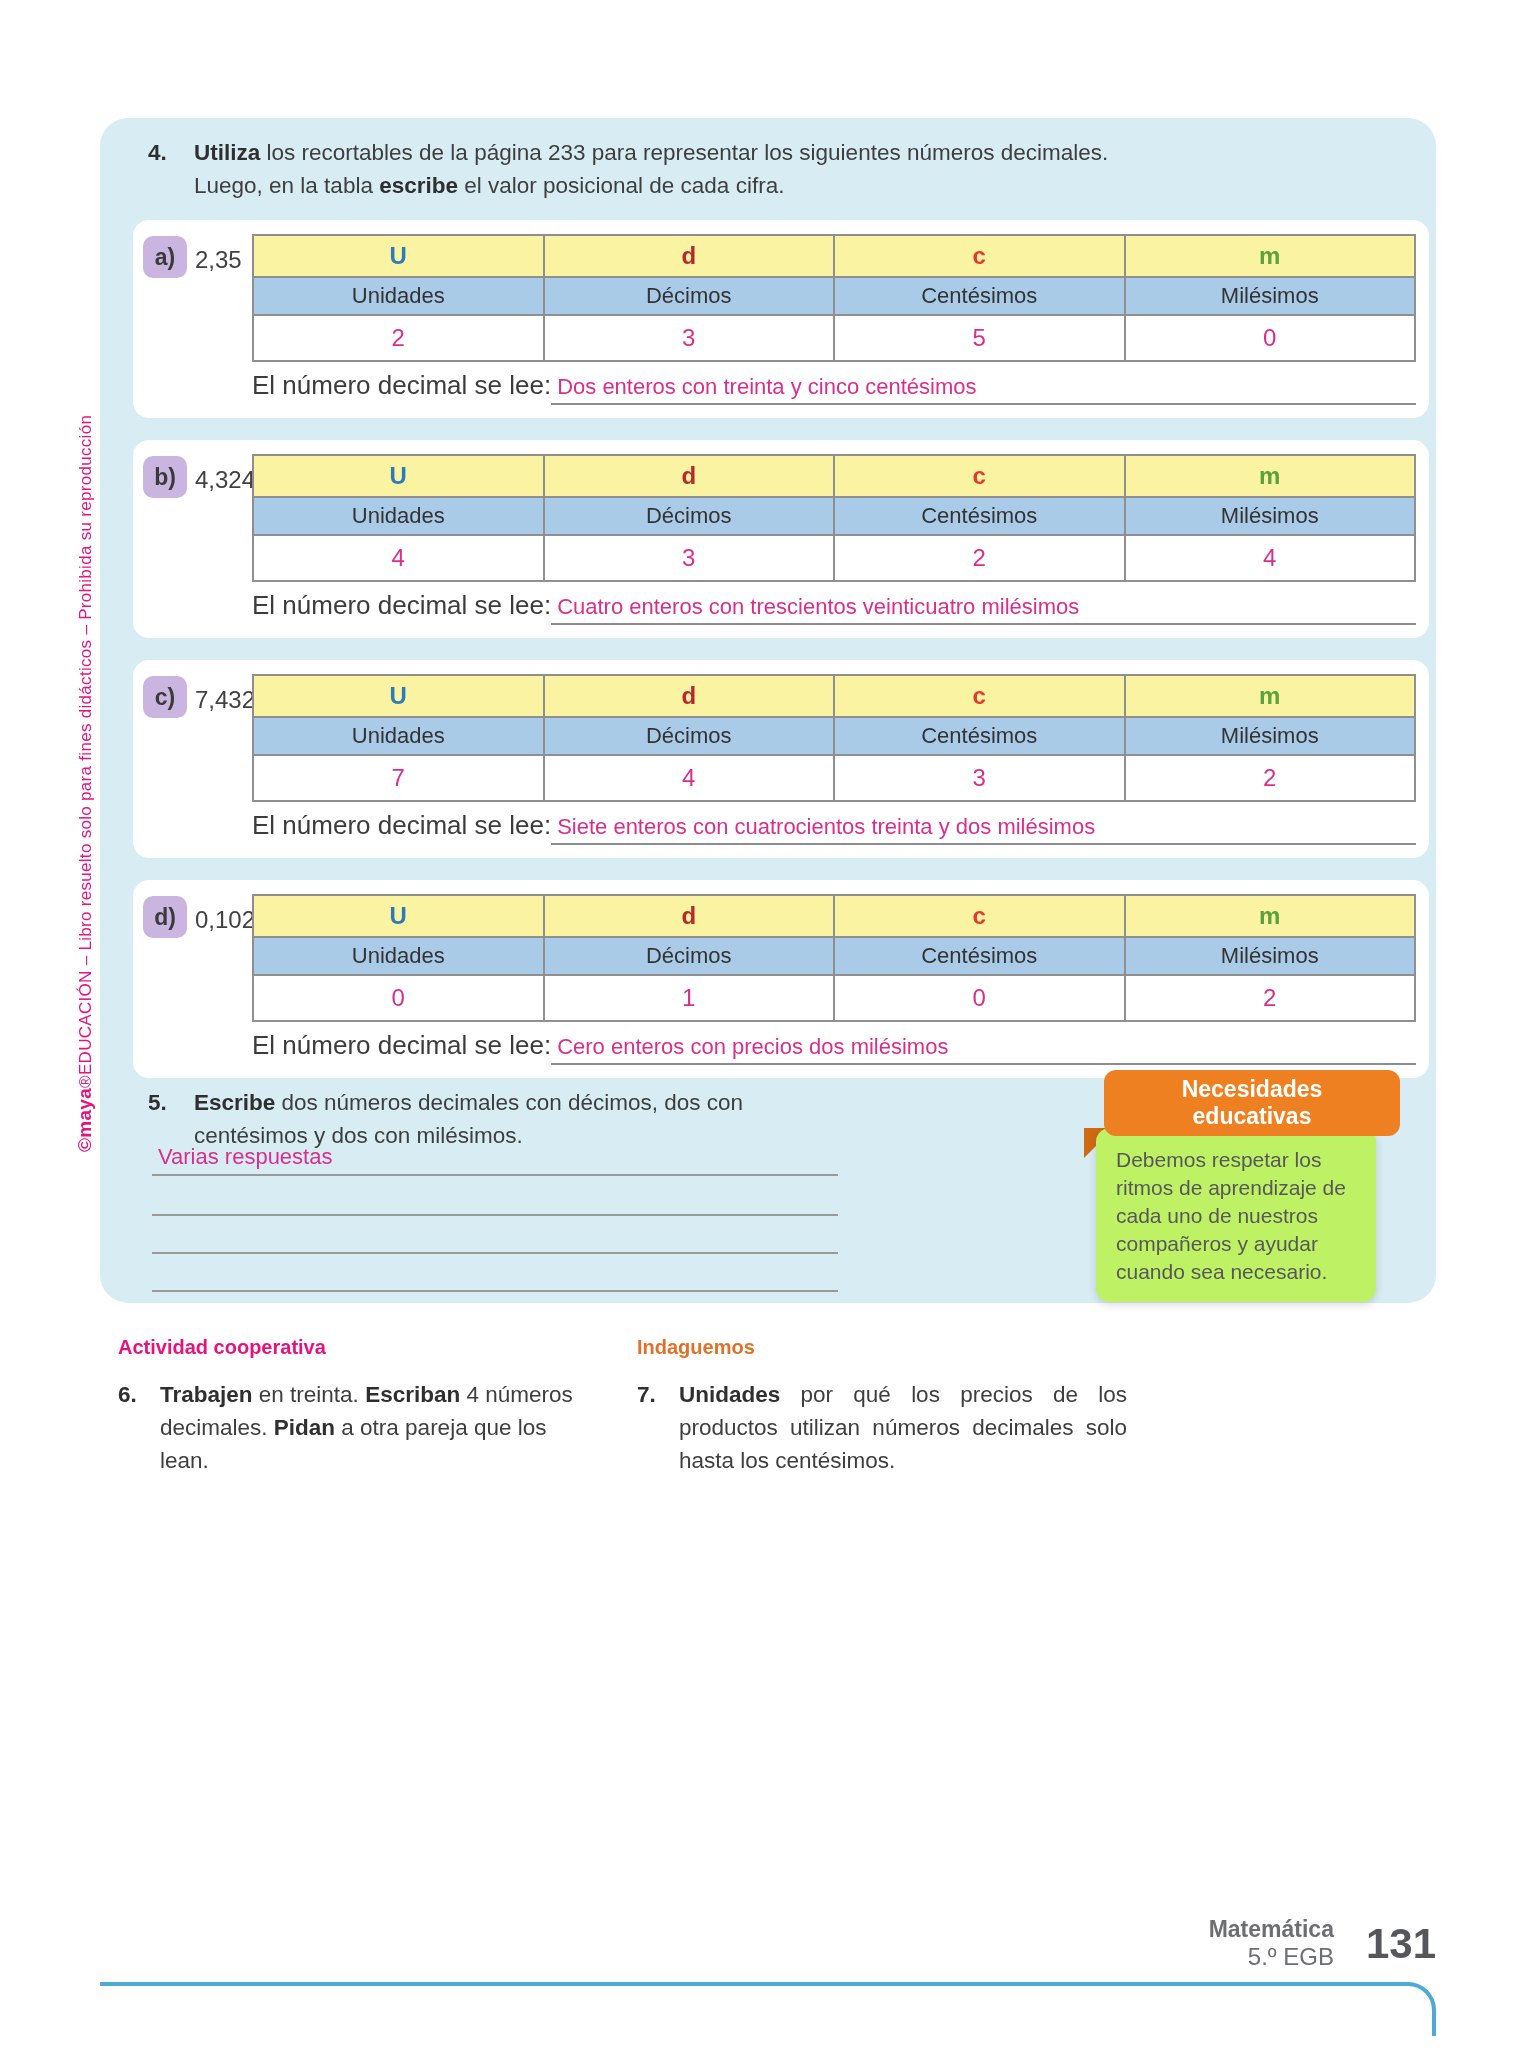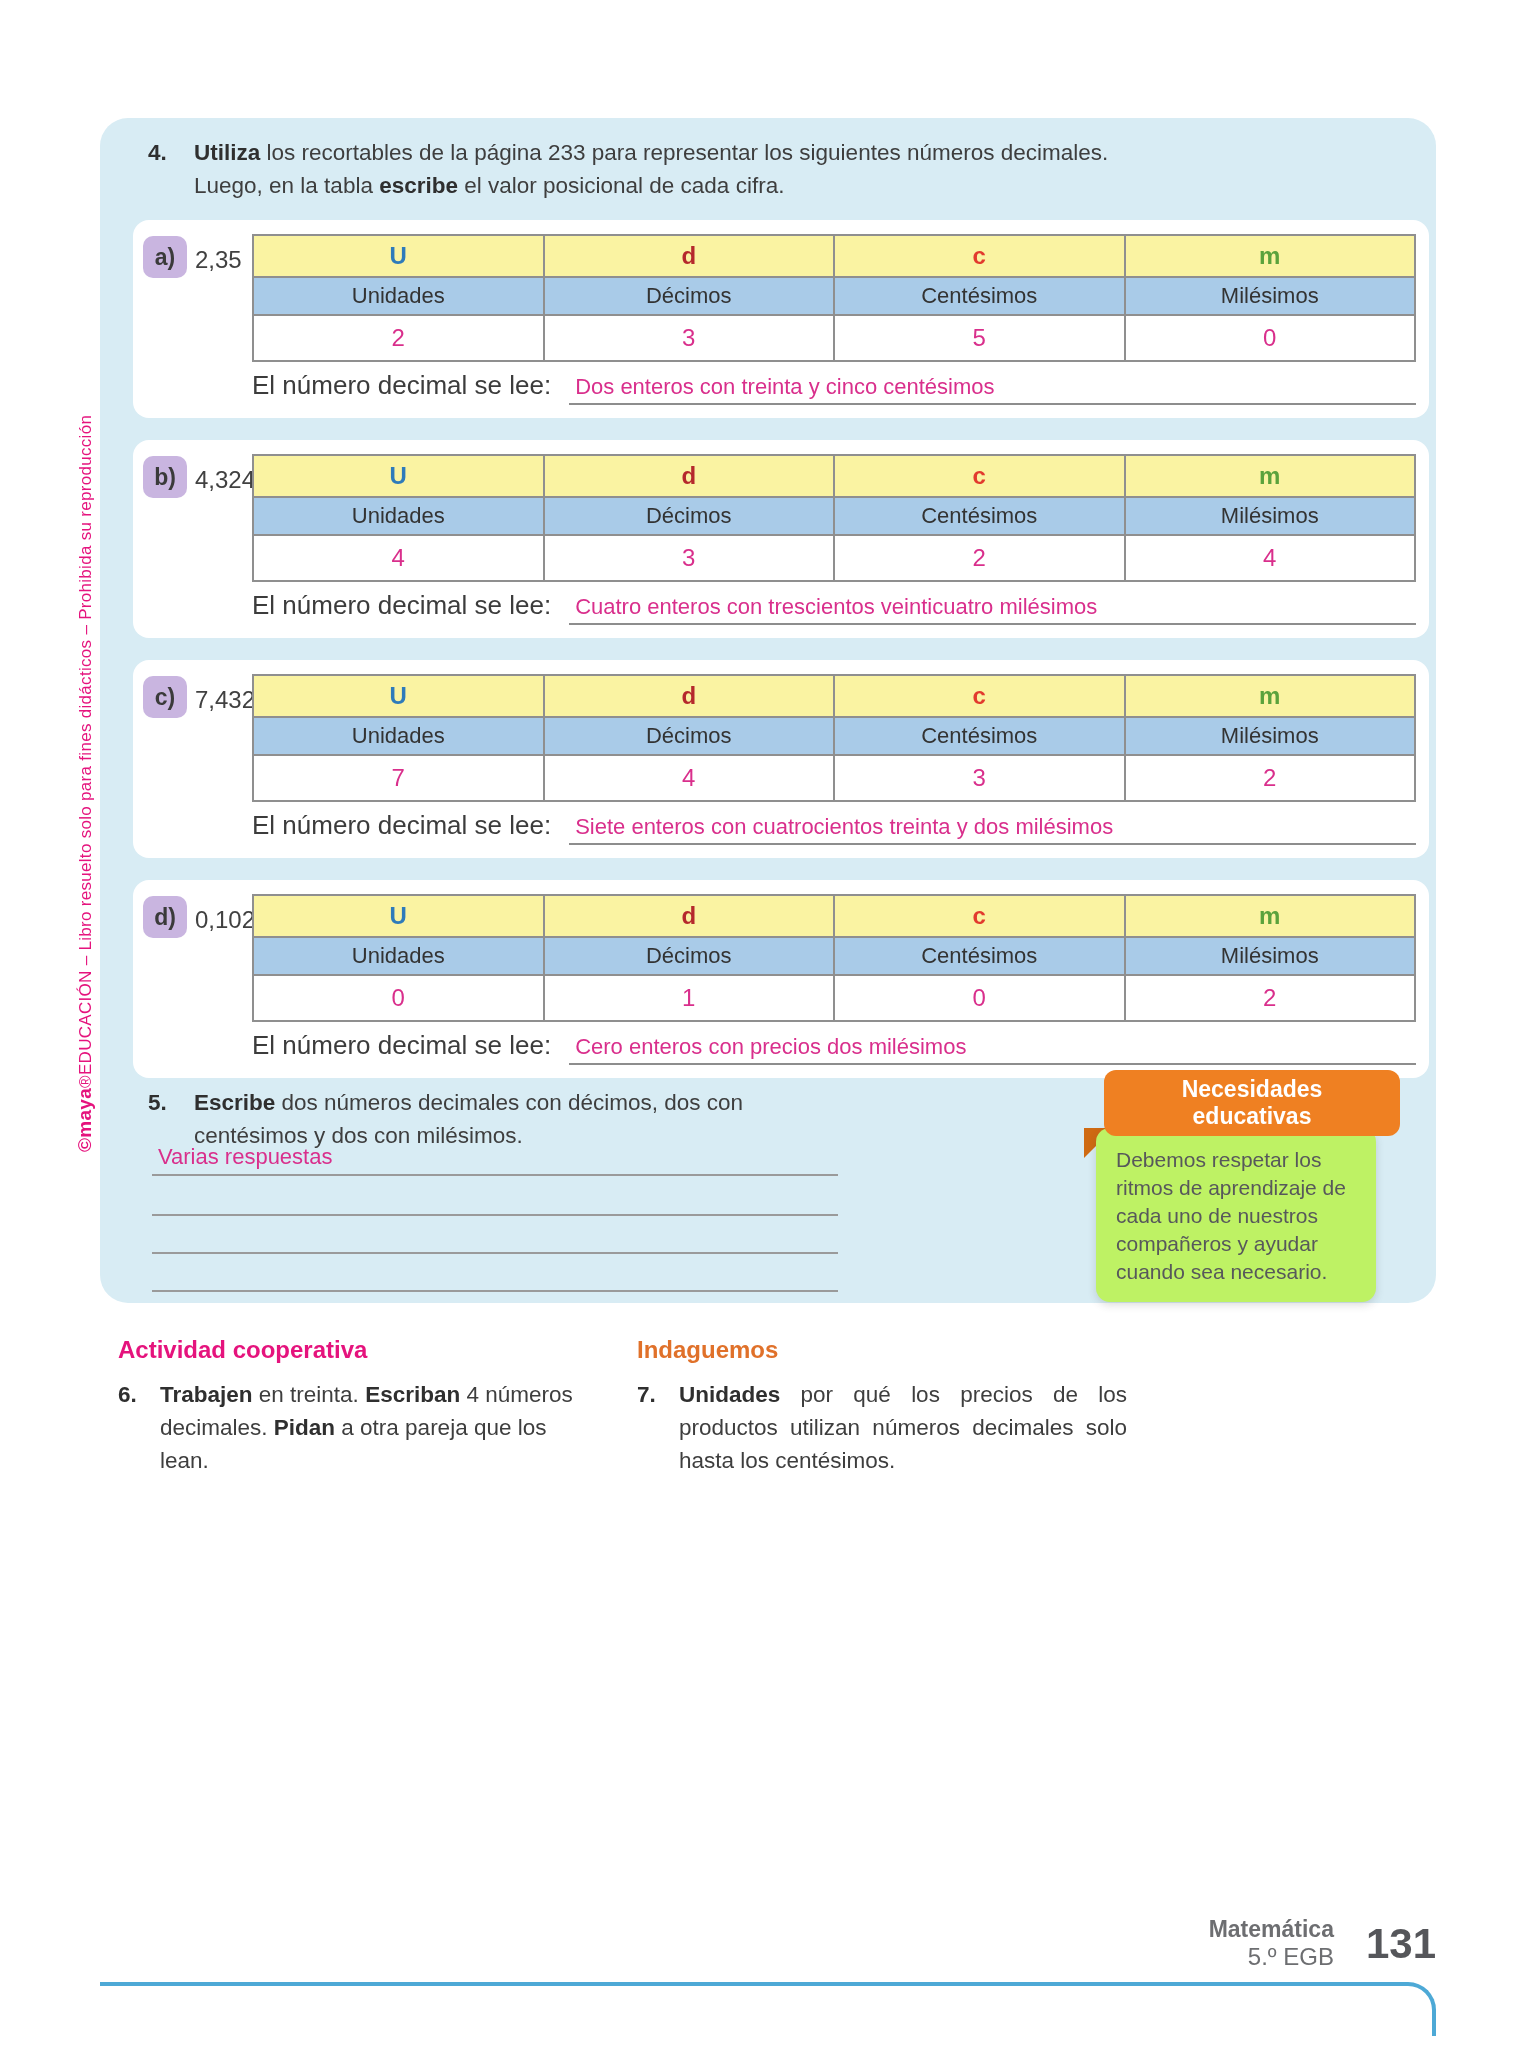--- a/index.html
+++ b/index.html
@@ -33,21 +33,21 @@
           table-layout:fixed;text-align:center;}
   .ptable td{border:2px solid #8f8f8f;padding:0;}
   tr.letters td{background:#faf3a2;font-weight:bold;font-size:24px;height:40px;}
   tr.names td{background:#a9cbe8;font-size:22px;color:#333333;height:36px;}
   tr.digits td{background:#ffffff;font-size:24px;color:#d92f8c;height:44px;}
   .cu{color:#2e7bba}.cd{color:#b5282c}.cc{color:#e23a2e}.cm{color:#5aa23c}
 
   .readline{position:absolute;left:119px;top:150px;width:1164px;display:flex;
             align-items:baseline;}
   .read-label{font-size:26px;color:#3c3c3c;white-space:nowrap;}
-  .read-answer{flex:1;margin-left:18px;padding:0 0 3px 6px;font-size:22px;color:#d92f8c;
+  .read-answer{flex:1;margin-left:0;padding:0 0 3px 6px;font-size:22px;color:#d92f8c;
                border-bottom:2px solid #8d8d8d;white-space:nowrap;}
 
   
   .ex5{position:absolute;left:148px;top:1086px;width:700px;}
   .ex5 .ex-text{width:640px;}
   .ans-line{position:absolute;left:152px;width:680px;height:38px;
             border-bottom:2px solid #9a9a9a;font-size:22px;color:#d92f8c;
             line-height:42px;padding-left:6px;}
 
   
@@ -57,21 +57,21 @@
                 justify-content:center;text-align:center;padding:0 42px;
                 box-sizing:border-box;z-index:3;margin-left:26px;}
   .needs-tail{position:absolute;left:1084px;top:1128px;width:0;height:0;
               border-top:30px solid #cf6a12;border-right:30px solid transparent;z-index:1;}
   .needs-body{position:absolute;left:1096px;top:1128px;width:280px;box-sizing:border-box;
               background:#bef264;border-radius:14px;box-shadow:0 3px 8px rgba(60,60,60,.18);
               padding:18px 16px 16px 20px;font-size:21px;line-height:28px;color:#57585b;
               z-index:2;}
 
   
-  .sec-head{position:absolute;font-weight:bold;font-size:24px;}
+  .sec-head{position:absolute;font-weight:bold;font-size:20px;}
   .coop-head{left:118px;top:1336px;color:#e5137d;}
   .inq-head{left:637px;top:1336px;color:#e0712a;}
   .item6{position:absolute;left:118px;top:1378px;width:480px;}
   .item6 .ex-num{width:42px;}
   .item6 .ex-text{width:430px;}
   .item7{position:absolute;left:637px;top:1378px;width:495px;}
   .item7 .ex-num{width:42px;}
   .item7 .ex-text{width:448px;text-align:justify;}
 
   

